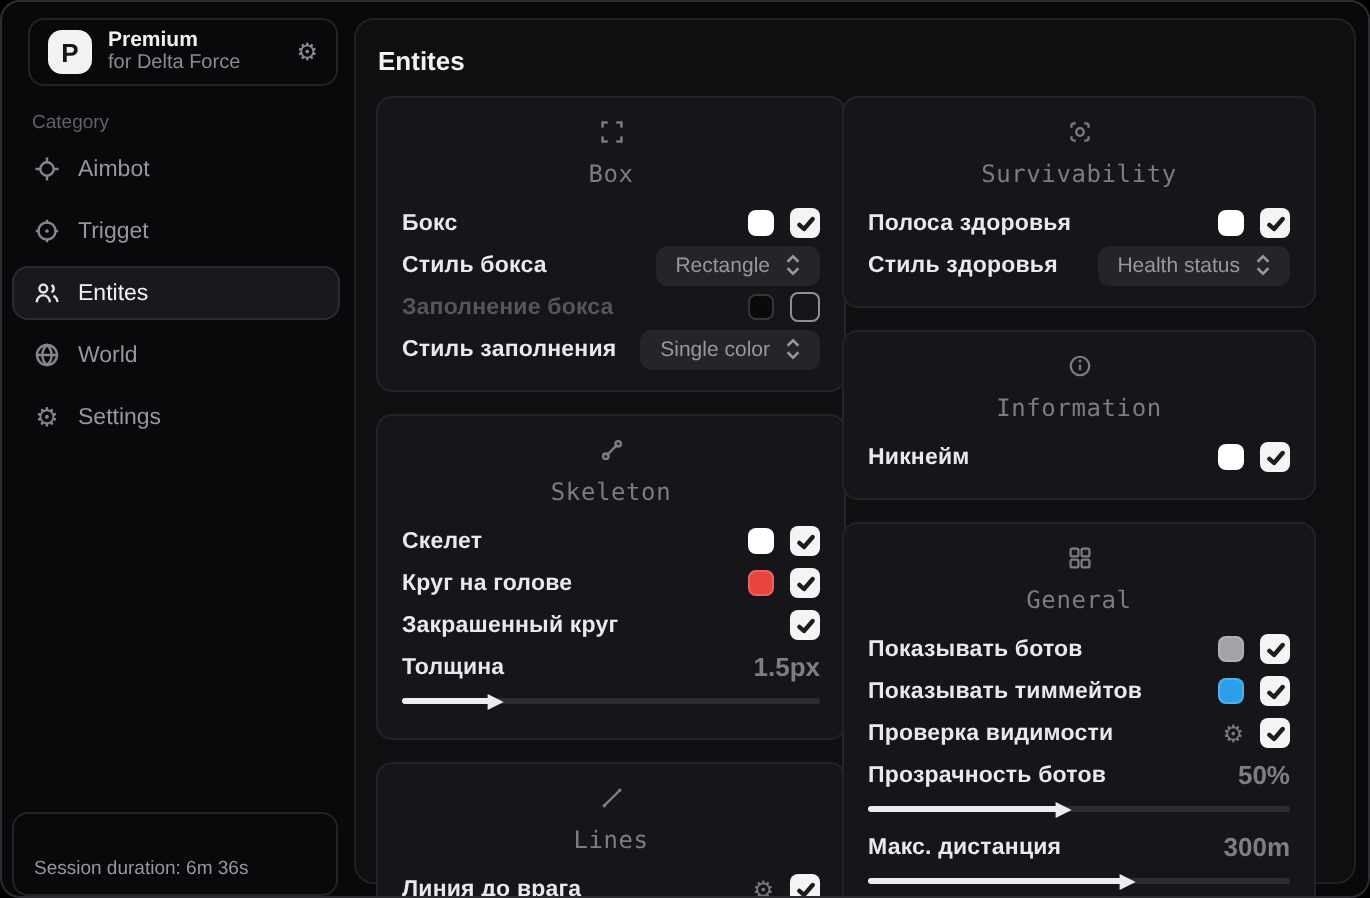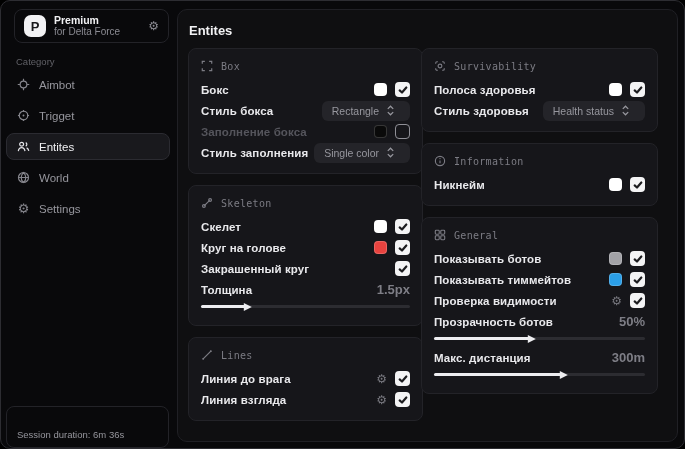--- a/index.html
+++ b/index.html
@@ -50,40 +50,41 @@
   .page-title { position:absolute; left:11px; top:13px; font-size:13px; font-weight:bold; color:#f2f2f4; }
   .col { position:absolute; display:flex; flex-direction:column; gap:11px; }
   .col-left { left:10px; top:38px; width:235px; }
   .col-right { left:243px; top:38px; width:237px; }
   .card {
     background:#16161a; border:1px solid #232328; border-radius:8px;
     padding:9px 12px 10px;
   }
   .card-header {
     display:flex; align-items:center; gap:8px; margin:2px 0 7px;
-    font-family:"DejaVu Sans Mono", monospace; font-size:10px; color:#7c7c84;
+    font-family:"DejaVu Sans Mono", monospace; font-size:12px; color:#7c7c84;
     letter-spacing:.3px;
+    flex-direction:column;
   }
   .card-header .hico { display:flex; color:#7c7c84; }
   .row { display:flex; align-items:center; justify-content:space-between; height:21px; }
   .lbl { font-size:11.5px; font-weight:bold; color:#e9e9ec; letter-spacing:.1px; }
   .lbl.disabled { color:#55555c; }
   .val { font-size:13px; font-weight:bold; color:#7e7e86; }
   .ctrls { display:flex; align-items:center; gap:8px; }
   .swatch { width:13px; height:13px; border-radius:4px; cursor:pointer;
             border:1px solid rgba(255,255,255,.18); }
   .checkbox {
     width:15px; height:15px; border-radius:4px; background:#f4f4f5;
     display:flex; align-items:center; justify-content:center; cursor:pointer;
   }
   .checkbox svg { width:10px; height:10px; stroke:#1c1c1f; stroke-width:2.6;
                   fill:none; stroke-linecap:round; stroke-linejoin:round; }
   .checkbox.unchecked { background:transparent; border:1.5px solid #8f8f96; }
   .dropdown {
-    height:20px; background:#242429; border-radius:6px; padding:0 15px 0 10px;
+    height:20px; background:#242429; border-radius:6px; padding:0 9px 0 10px;
     display:flex; align-items:center; gap:7px; cursor:pointer;
   }
   .dropdown .dval { font-size:10.5px; color:#97979e; }
   .dropdown svg { stroke:#97979e; }
   .gear-mini { color:#77777e; font-size:12px; line-height:1; cursor:pointer; }
   .slider { position:relative; height:3px; background:#2c2c31; border-radius:2px;
             margin:5px 0 7px; cursor:pointer; }
   .slider-fill { position:absolute; left:0; top:0; height:3px; background:#ededf0; border-radius:2px; }
   .slider-thumb {
     position:absolute; top:50%; transform:translate(-40%,-50%);

